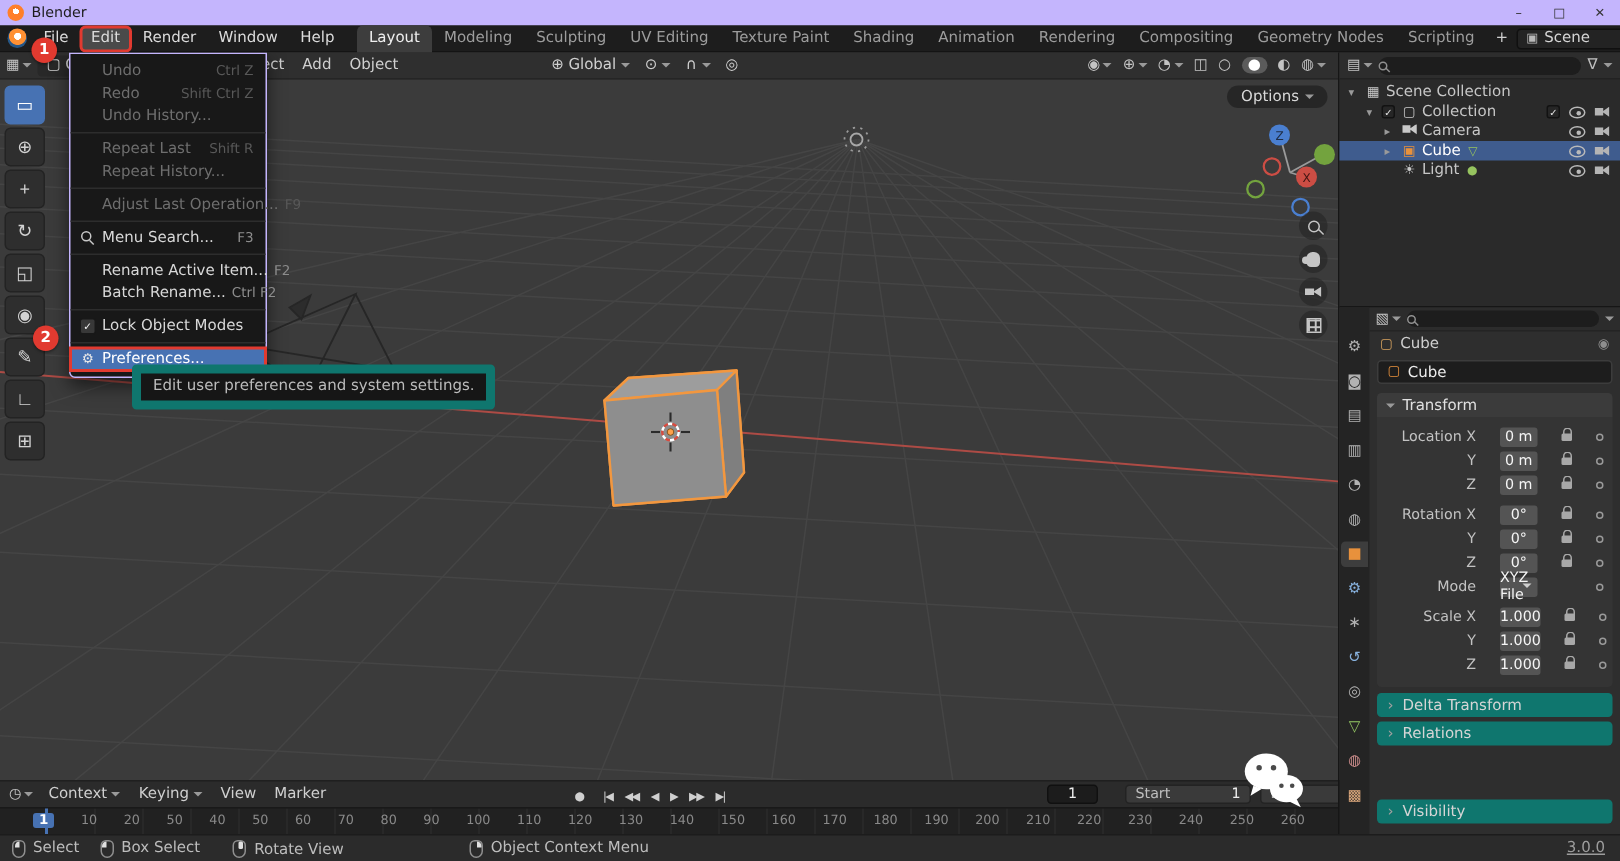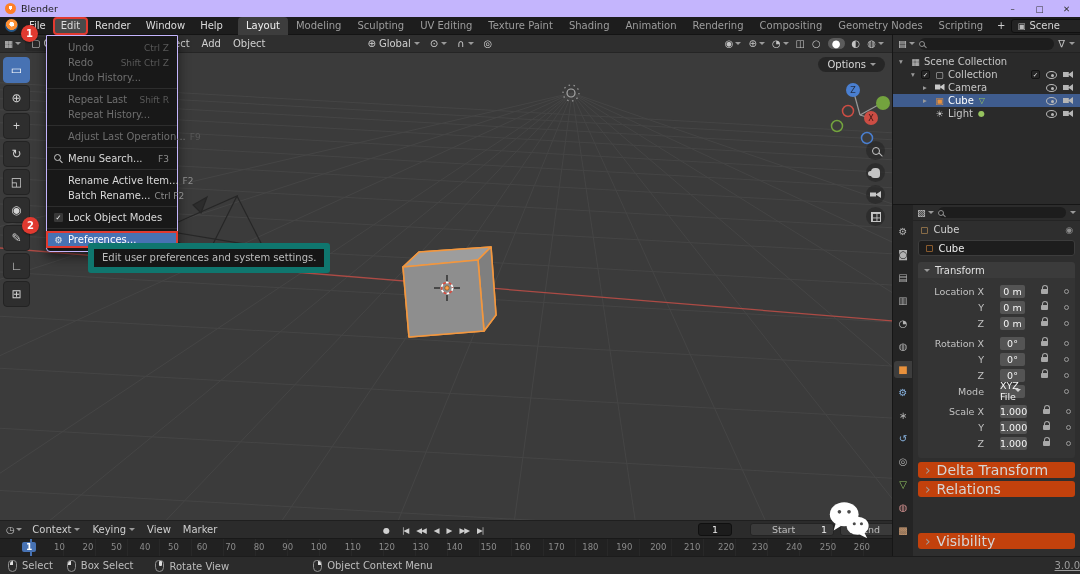--- a/index.html
+++ b/index.html
@@ -137,55 +137,55 @@
   .panel-head { height:16px; background:#3b3b3b; border-radius:3px 3px 0 0; display:flex; align-items:center; gap:5px; padding:0 6px; color:#e0e0e0; font-size:10px; }
   .panel-body { background:#343434; border-radius:0 0 3px 3px; padding:4px 6px 6px; }
   .tr-row { display:flex; align-items:center; gap:16px; height:14px; margin:2px 0; }
   .tr-row.is-gap { margin-top:6px; }
   .tr-label { width:60px; text-align:right; font-size:9.5px; color:#c2c2c2; flex:none; white-space:nowrap; }
   .tr-field { flex:1; height:13px; background:#545454; border-radius:2px; display:flex; align-items:center; justify-content:center; font-size:9.5px; color:#f5f5f5; position:relative; }
   .tr-field .dd-caret { display:none; }
   .is-dropdown .tr-field .dd-caret { display:block; position:absolute; right:4px; top:4px; width:0; height:0; border:3px solid transparent; border-top-color:#cfcfcf; }
   .is-nolock .i-lock { visibility:hidden; }
   .pr-sections { margin-top:4px; }
-  .prop-section { height:16px; background:#c2410c; margin:3px 5px; border-radius:3px; display:flex; align-items:center; gap:6px; padding:0 7px; color:#d5d5d5; font-size:14px;text-align:center; }
+  .prop-section { height:16px; background:#0f766e; margin:3px 5px; border-radius:3px; display:flex; align-items:center; gap:6px; padding:0 7px; color:#d5d5d5; font-size:10px;text-align:center; }
   .prop-section.is-gap { margin-top:36px; }
   .sec-caret::before { content:"›"; color:#9f9f9f; }
 
   
   #timeline { position:absolute; left:0; top:520px; width:893px; height:36px; border-right:1px solid #161616; }
   .tl-header { position:relative; height:18px; background:#2b2b2b; border-top:1px solid #1f1f1f; display:flex; align-items:center; padding:0 6px; gap:10px; overflow:hidden; }
   .tl-menus { display:flex; gap:12px; }
   .tl-menu { display:inline-flex; align-items:center; gap:3px; color:#cfcfcf; font-size:10px; }
   .tl-menu .cd { display:none; }
   .tl-menu.is-caret .cd { display:inline-block; }
   .tl-center { position:absolute; left:383px; top:0; height:18px; display:flex; align-items:center; }
   .rec { color:#d0d0d0; font-size:8px; margin-right:8px; }
   .transport { display:flex; }
   .tp-btn { font-size:7.5px; color:#cfcfcf; padding:0 4px; letter-spacing:-1px; }
   .tl-right { position:absolute; left:698px; top:2px; display:flex; align-items:center; }
   .frame-field { width:34px; height:13px; background:#1c1c1c; border:1px solid #101010; border-radius:3px; display:grid; place-items:center; color:#ececec; font-size:9.5px; }
   .se-field { height:13px; background:#3a3a3a; border:1px solid #232323; border-radius:3px; display:flex; align-items:center; padding:0 6px; font-size:9.5px; }
-  .se-field b { color:#bfbfbf;margin-left:15px; } .se-field u { color:#ececec; margin-left:auto; }
+  .se-field b { color:#bfbfbf; } .se-field u { color:#ececec; margin-left:auto; }
   #start-field { width:84px; margin-left:18px; } #end-field { width:58px; margin-left:6px; }
   .tl-ruler { position:relative; height:18px; background:#212121; border-top:1px solid #191919; background-image:repeating-linear-gradient(90deg, transparent 0 31px, #282828 31px 32px); }
   .ticks { position:absolute; left:22px; right:22px; top:3px; display:flex; justify-content:space-between; }
   .tl-tick { font-size:8.5px; color:#8a8a8a; }
   .tl-tick.is-current { background:#4772b3; color:#fff; border-radius:2px; padding:0 4px; font-weight:bold; font-size:9px; }
   .playhead { position:absolute; left:30px; top:0; width:2px; height:100%; background:#4772b3; }
 
   
   #statusbar { position:absolute; left:0; top:556px; width:1080px; height:18px; background:#2b2b2b; border-top:1px solid #1c1c1c; display:flex; align-items:center; padding-left:8px; gap:14px; }
   .sb-hint { display:inline-flex; align-items:center; gap:5px; color:#bdbdbd; font-size:10px; white-space:nowrap; }
   .sb-hint.is-sp1 { margin-left:8px;align-items:flex-end; } .sb-hint.is-sp2 { margin-left:70px; }
   .mouse { width:9px; height:12px; border:1px solid #8f8f8f; border-radius:4px 4px 5px 5px; position:relative; display:inline-block; flex:none; }
   .is-lmb .mouse::before { content:""; position:absolute; left:.5px; top:.5px; width:3px; height:4px; background:#e0e0e0; border-radius:3px 0 0 0; }
   .is-mmb .mouse::before { content:""; position:absolute; left:2.8px; top:.5px; width:2.4px; height:5px; background:#e0e0e0; border-radius:1px; }
   .is-rmb .mouse::before { content:""; position:absolute; right:.5px; top:.5px; width:3px; height:4px; background:#e0e0e0; border-radius:0 3px 0 0; }
-  .sb-version { margin-left:auto; padding-right:0; color:#9c9c9c; font-size:10px;text-decoration:underline; }
+  .sb-version { margin-left:auto; padding-right:10px; color:#9c9c9c; font-size:10px;text-decoration:underline; }
 
   
   .anno-circle { position:absolute; width:17px; height:17px; border-radius:50%; background:#e13a30; color:#fff; font-size:10px; font-weight:bold; display:grid; place-items:center; z-index:100; box-shadow:0 1px 2px rgba(0,0,0,.4); }
   #anno-1 { left:21px; top:25px; } #anno-2 { left:22px; top:217px; }
   #watermark { position:absolute; left:826px; top:497px; display:flex; align-items:center; gap:8px; z-index:90; pointer-events:none; }
   .wc-text { color:#fff; font-size:25px; font-weight:bold; letter-spacing:1px; text-shadow:0 1px 4px rgba(0,0,0,.65); white-space:nowrap; }
 </style>
 </head>
 <body>
 

